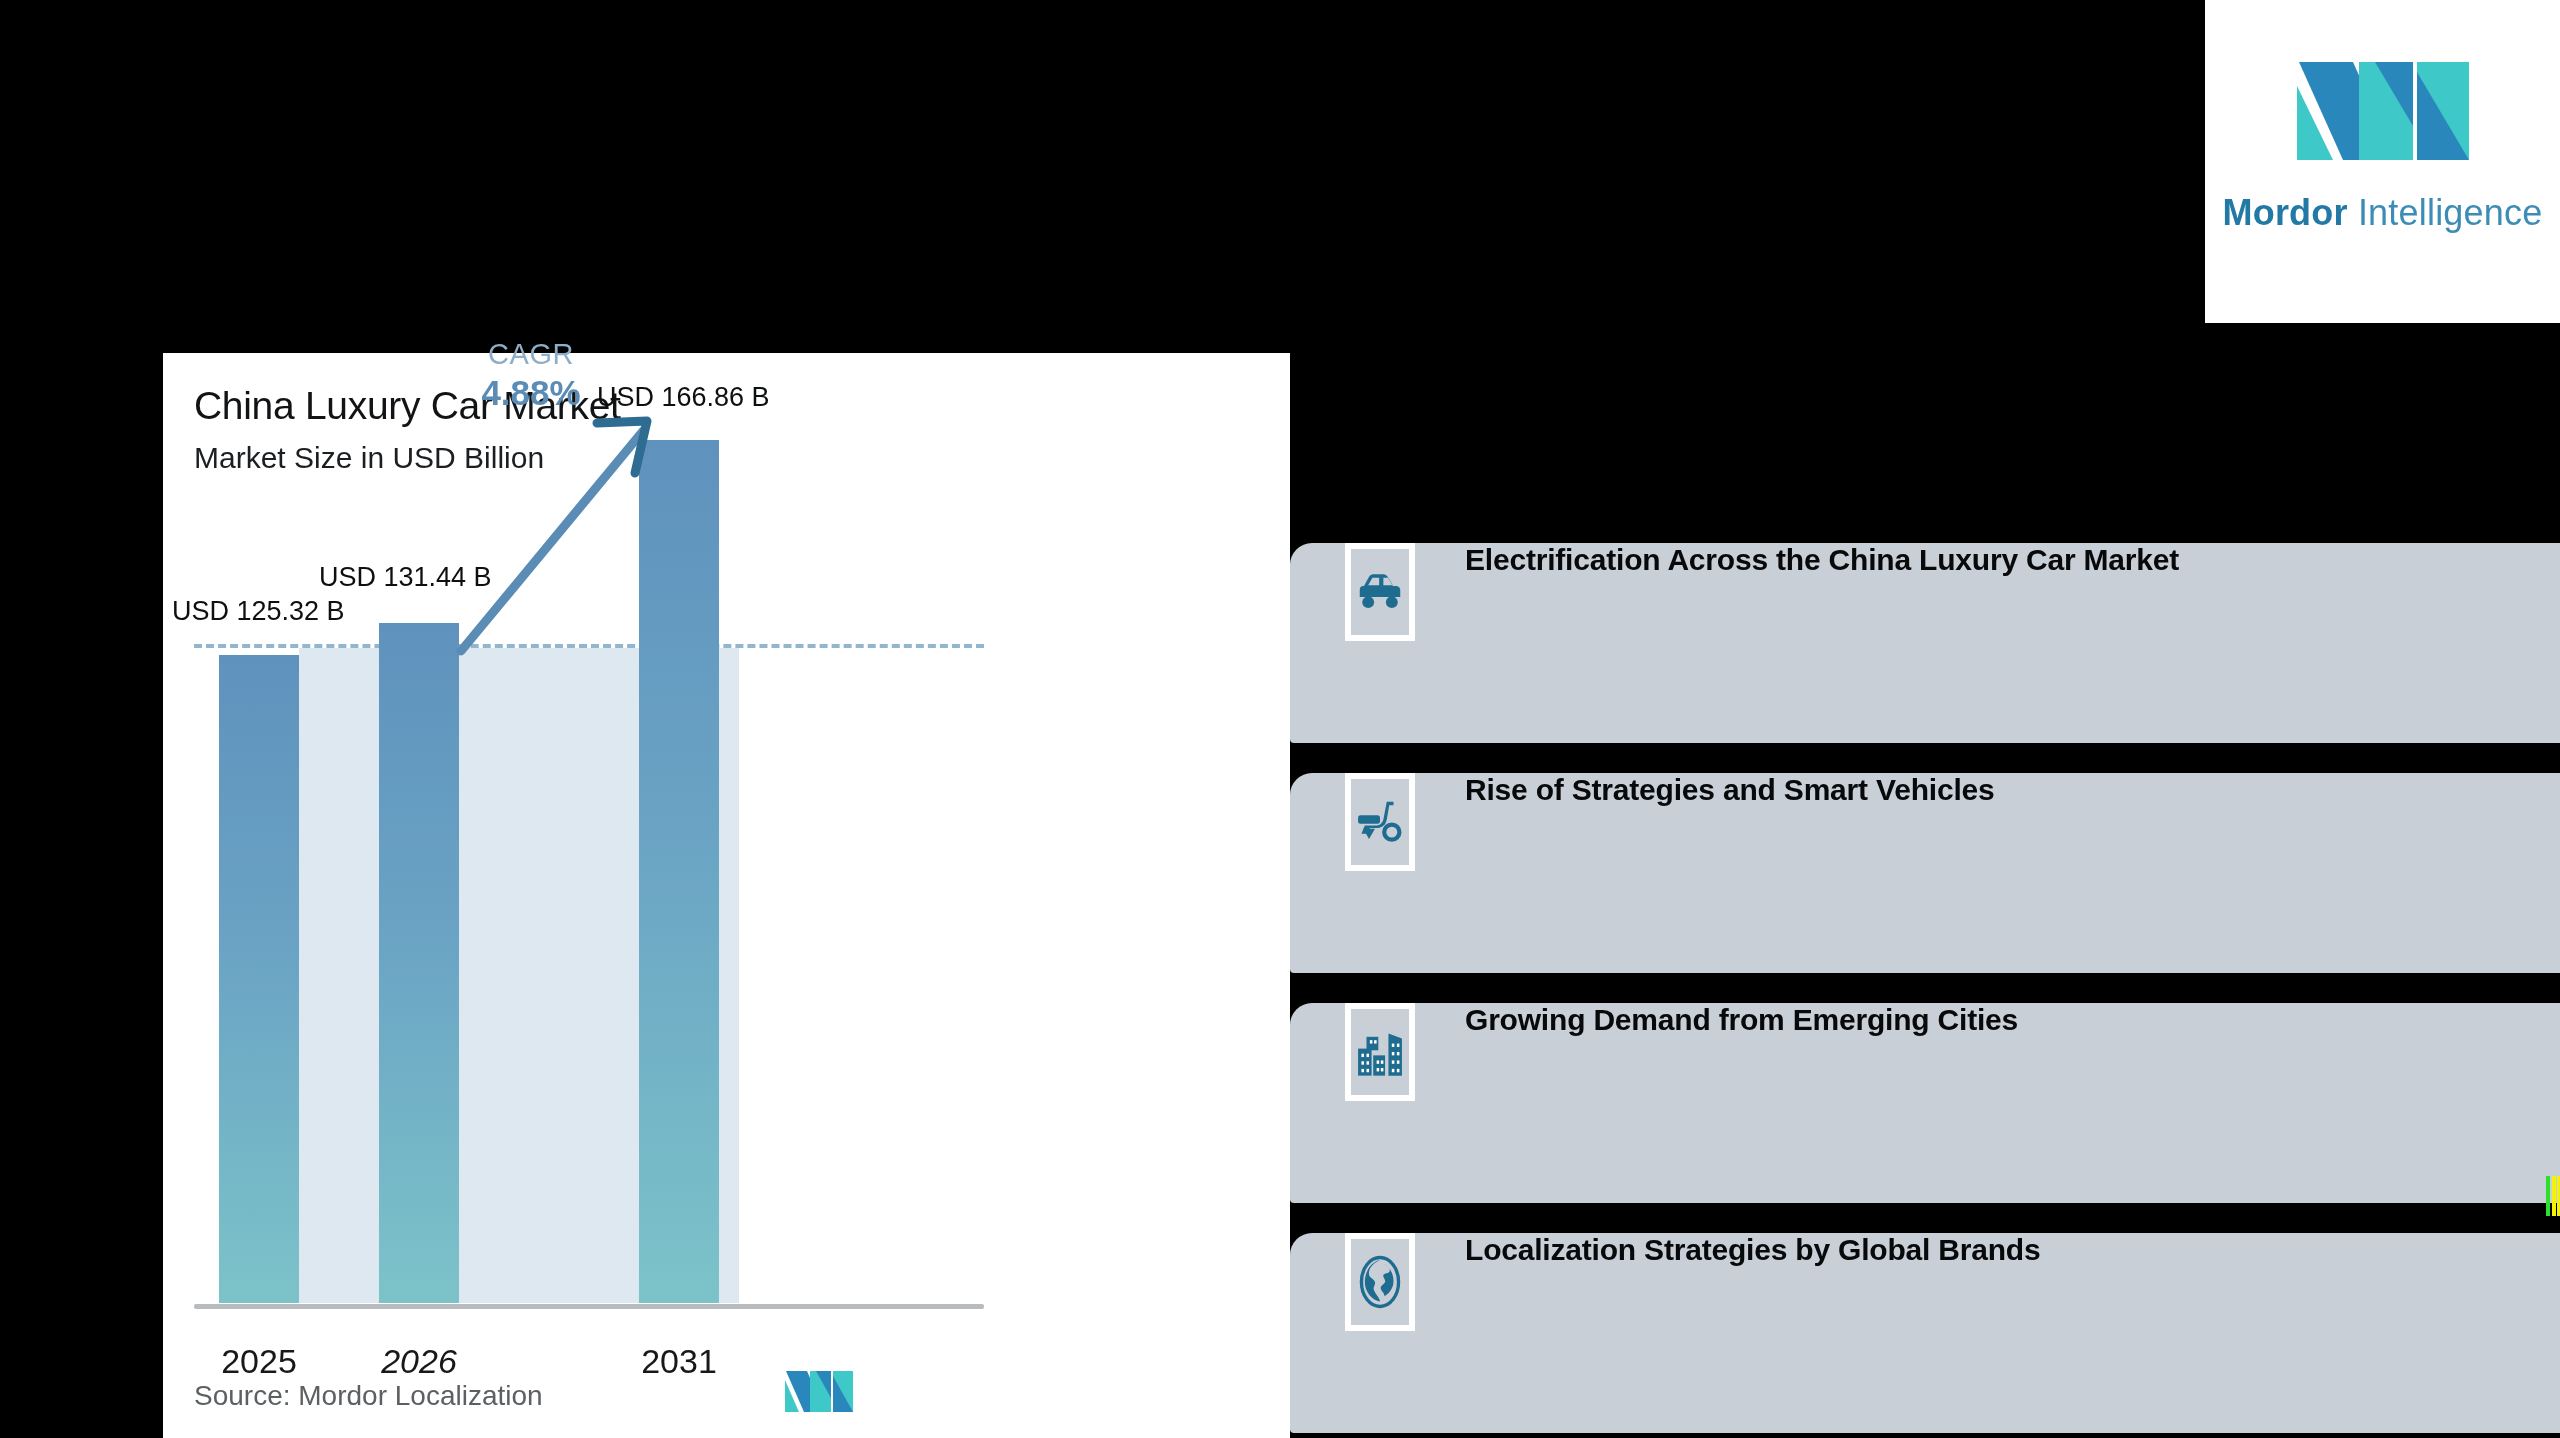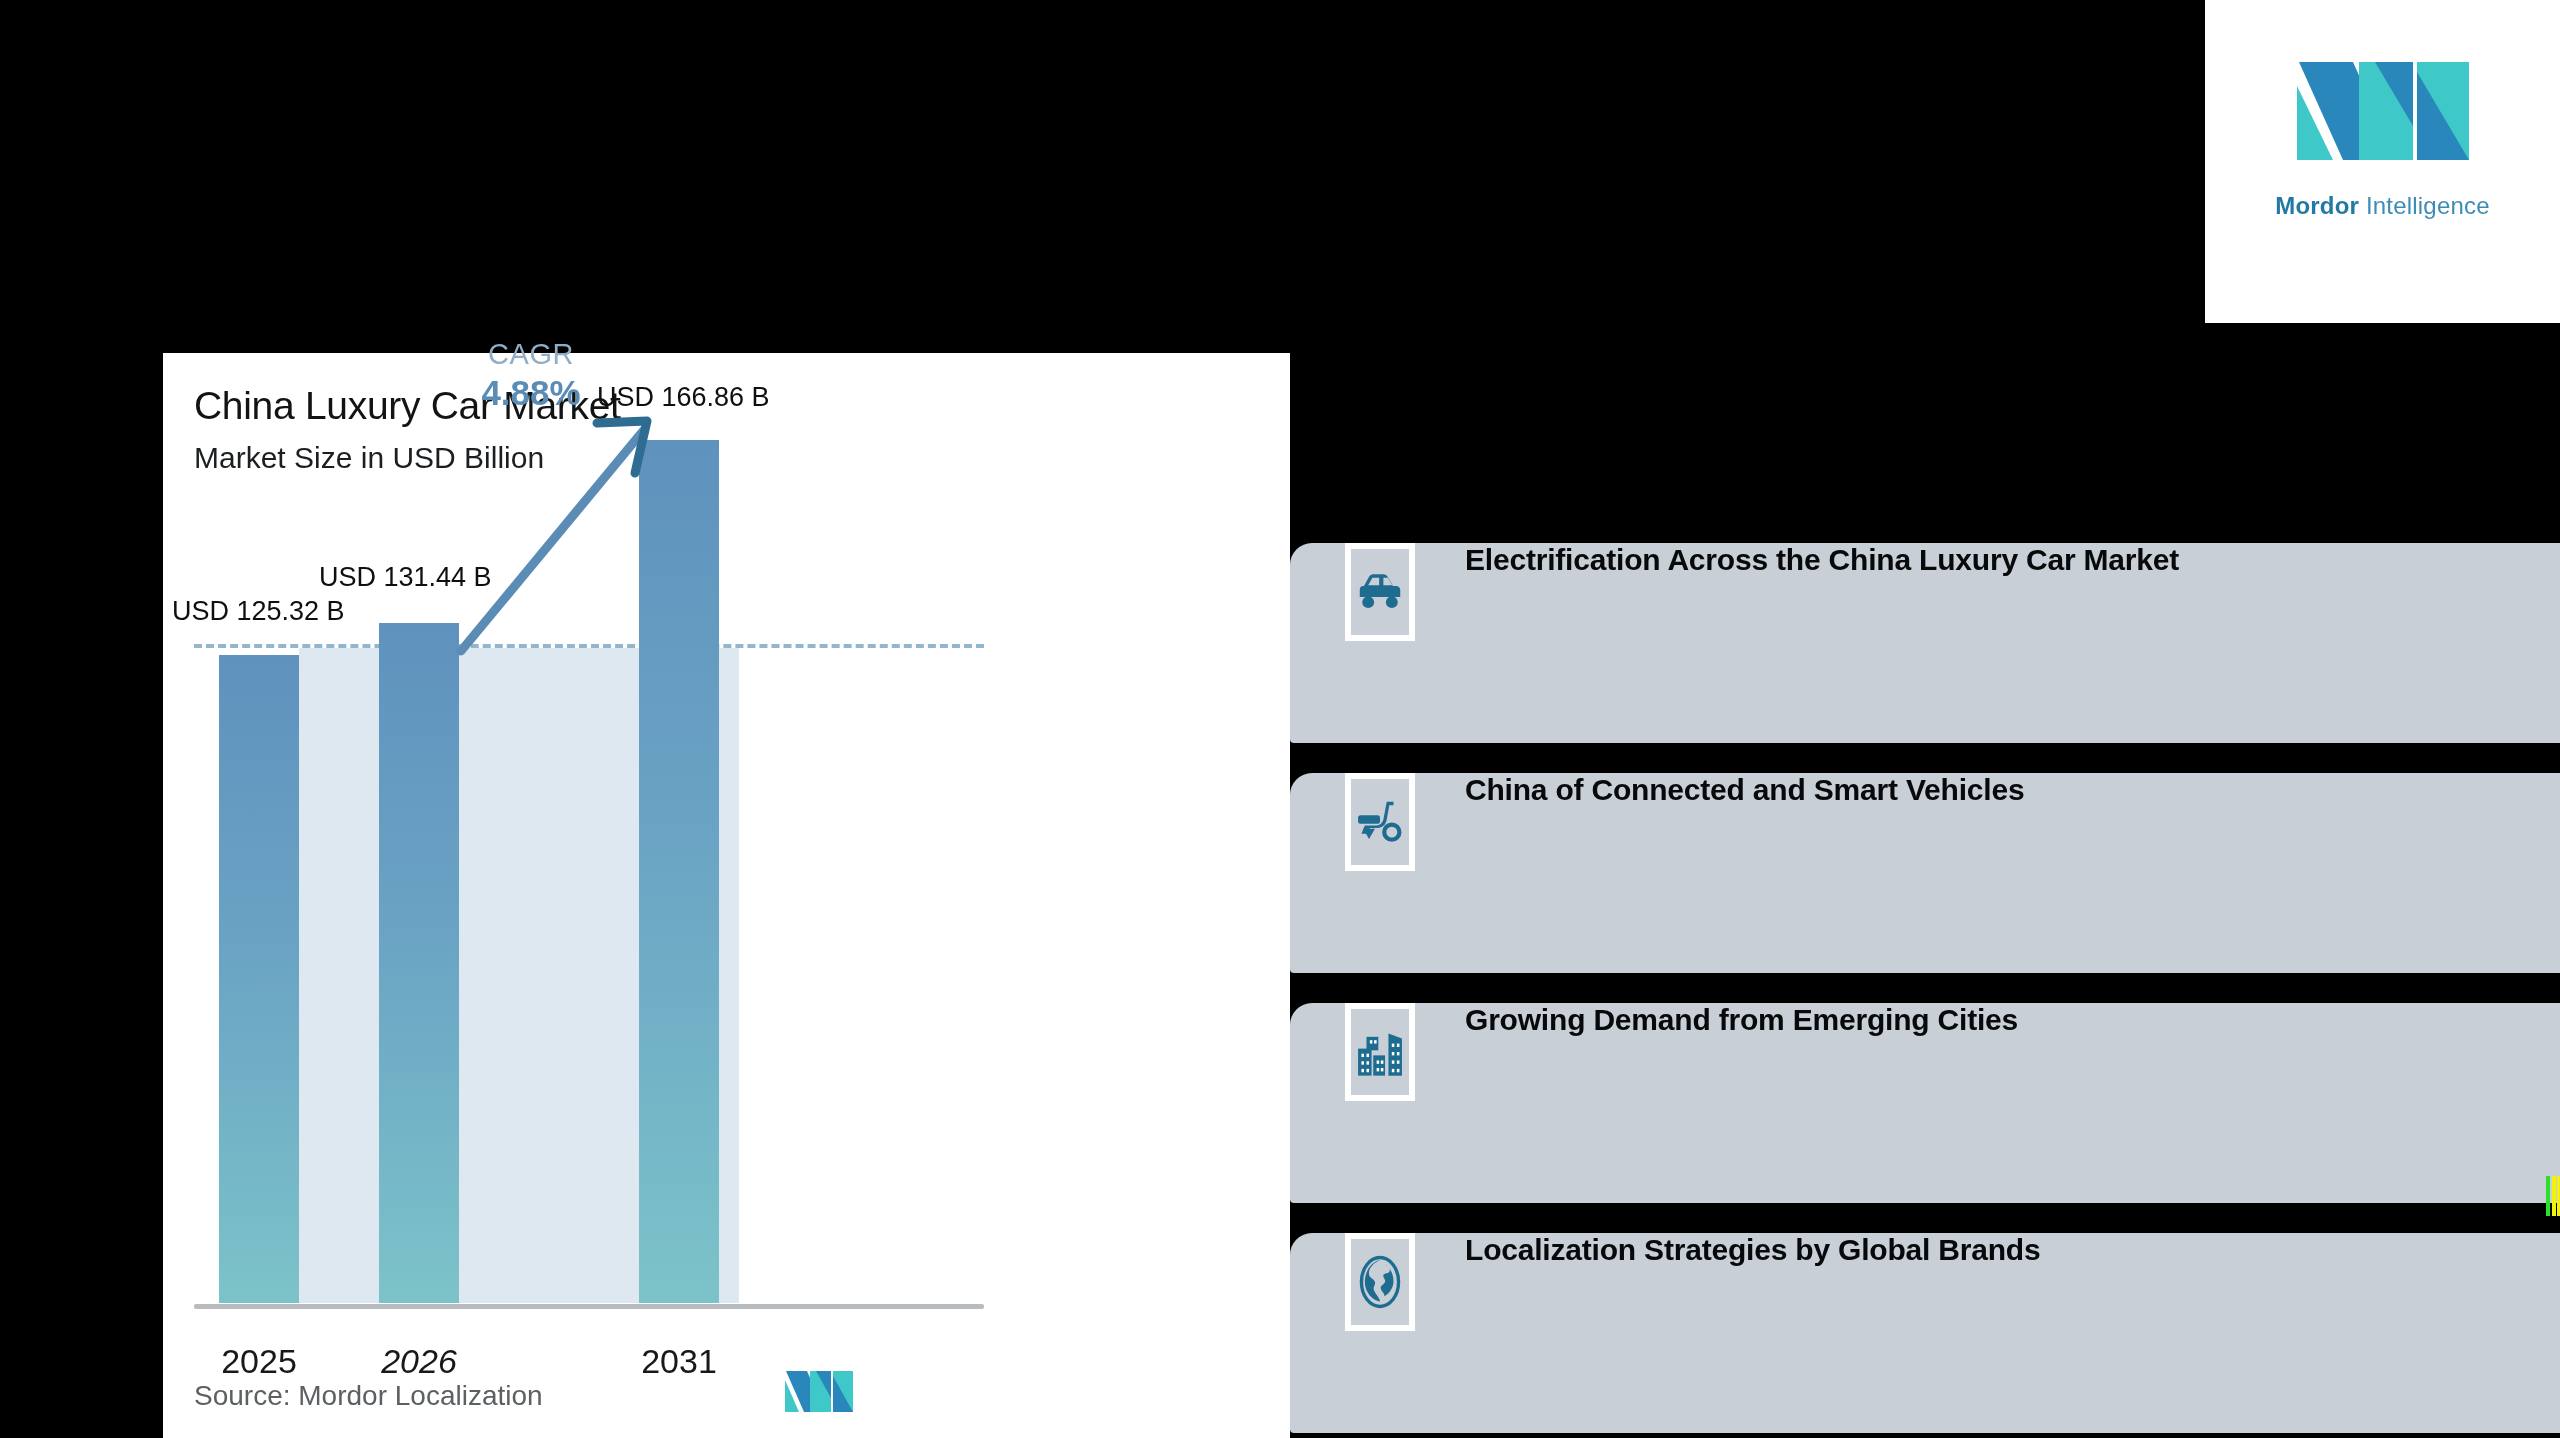--- a/index.html
+++ b/index.html
@@ -14,21 +14,21 @@
   
   .logo-plate {
     position: absolute; left: 2205px; top: 0; width: 355px; height: 323px;
     background: #ffffff;
     display: flex; flex-direction: column;
     align-items: center; justify-content: flex-start;
     padding-top: 56px;
   }
   .logo-mark { width: 180px; height: 120px; display: block; }
   .logo-word {
-    margin-top: 16px; font-size: 24px; letter-spacing: .2px;
+    margin-top: 16px; font-size: 36px; letter-spacing: .2px;
     color: #2a7fa8; white-space: nowrap;
   }
   .logo-word b { font-weight: 700; color: #2279a6; }
   .logo-word span { font-weight: 400; color: #3d8cb5; }
 
   
   .chart-panel {
     position: absolute; left: 163px; top: 353px;
     width: 1127px; height: 1085px;
     background: #ffffff;
@@ -206,21 +206,21 @@
 
     <div class="card">
       <div class="icon-box">
         <svg viewBox="0 0 64 64">
             <path d="M40 8h8v4h-5l-3 17c-1 6-5 10-11 10H20l-3 7h-7l4-10h14c4 0 7-3 8-7l4-21z" fill="#1f6c91"></path>
             <rect x="6" y="24" width="26" height="10" rx="3" fill="#1f6c91"></rect>
             <circle cx="46" cy="44" r="9" fill="none" stroke="#1f6c91" stroke-width="5"></circle>
             <path d="M12 40h14l-7 12z" fill="#1f6c91"></path>
           </svg>
       </div>
-      <div class="card-text">China of Connected and Smart Vehicles</div>
+      <div class="card-text">Rise of Strategies and Smart Vehicles</div>
     </div>
 
     <div class="card">
       <div class="icon-box">
         <svg viewBox="0 0 64 64">
           <rect x="6" y="28" width="16" height="32" fill="#1f6c91"></rect>
           <rect x="24" y="36" width="14" height="24" fill="#1f6c91"></rect>
           <polygon points="42,10 58,16 58,60 42,60" fill="#1f6c91"></polygon>
           <rect x="16" y="14" width="14" height="16" fill="#1f6c91"></rect>
           <g fill="#ffffff">

